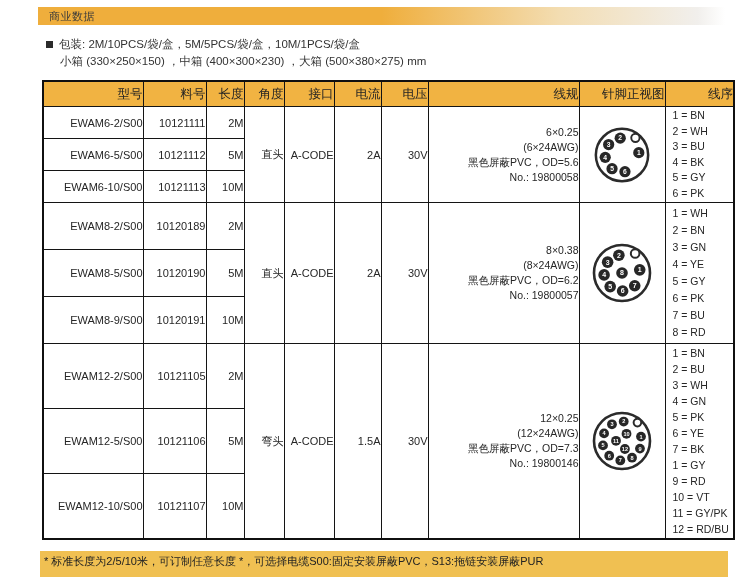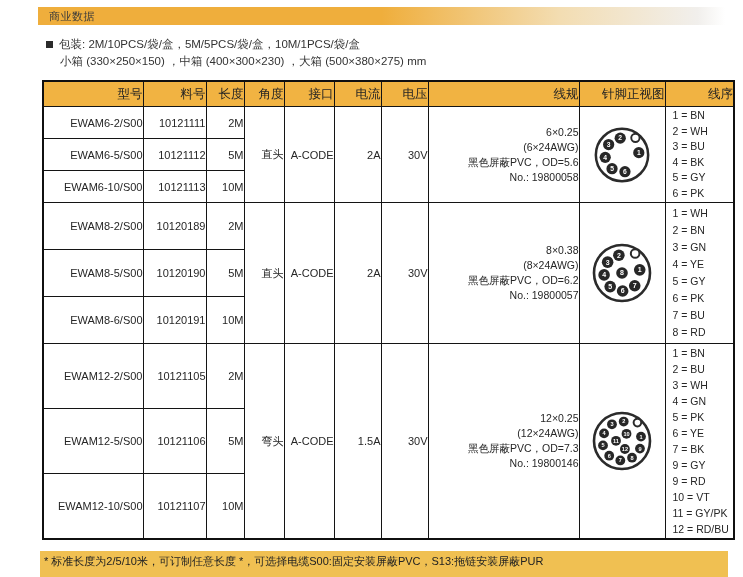--- a/index.html
+++ b/index.html
@@ -172,21 +172,21 @@
             <div>7 = BU</div>
             <div>8 = RD</div>
           </td>
         </tr>
         <tr class="g2">
           <td>EWAM8-5/S00</td>
           <td>10120190</td>
           <td>5M</td>
         </tr>
         <tr class="g2">
-          <td>EWAM8-6/S00</td>
+          <td>EWAM8-9/S00</td>
           <td>10120191</td>
           <td>10M</td>
         </tr>
         <tr class="g3">
           <td>EWAM12-2/S00</td>
           <td>10121105</td>
           <td>2M</td>
           <td rowspan="3">弯头</td>
           <td rowspan="3">A-CODE</td>
           <td rowspan="3">1.5A</td>
@@ -228,21 +228,21 @@
             </svg>
           </td>
           <td rowspan="3" class="wire-order lines12">
             <div>1 = BN</div>
             <div>2 = BU</div>
             <div>3 = WH</div>
             <div>4 = GN</div>
             <div>5 = PK</div>
             <div>6 = YE</div>
             <div>7 = BK</div>
-            <div>9 = GY</div>
+            <div>1 = GY</div>
             <div>9 = RD</div>
             <div>10 = VT</div>
             <div>11 = GY/PK</div>
             <div>12 = RD/BU</div>
           </td>
         </tr>
         <tr class="g3">
           <td>EWAM12-5/S00</td>
           <td>10121106</td>
           <td>5M</td>

